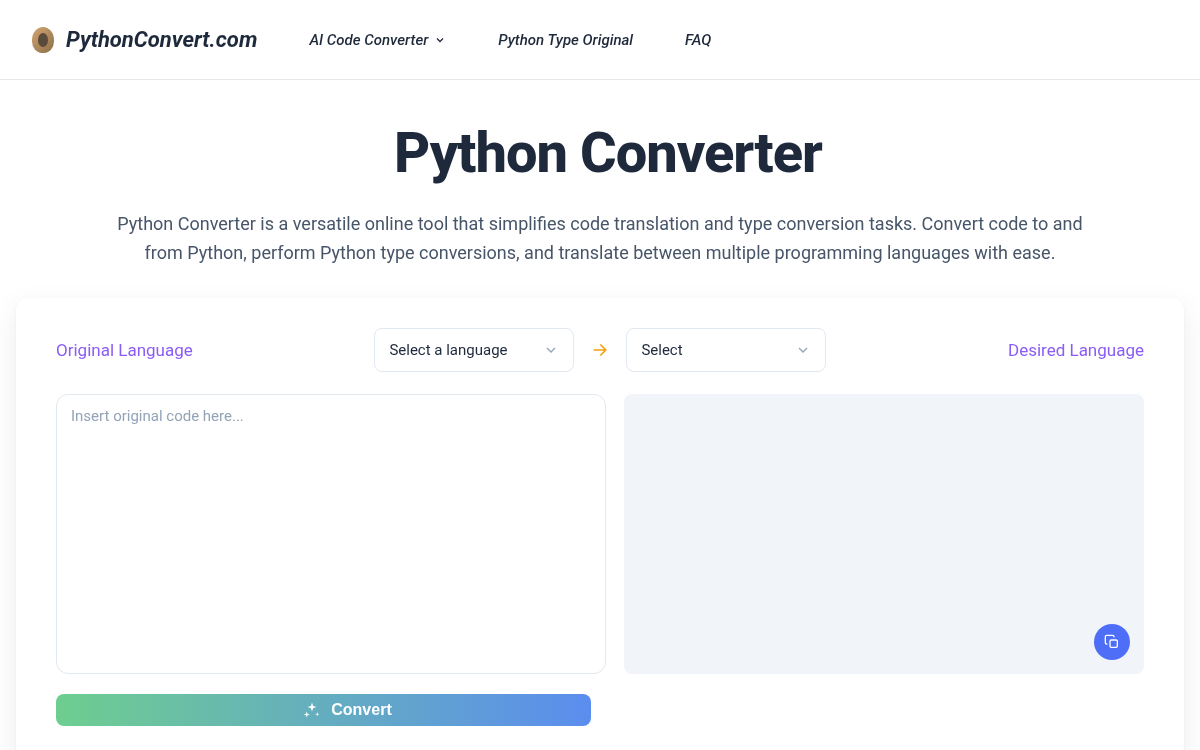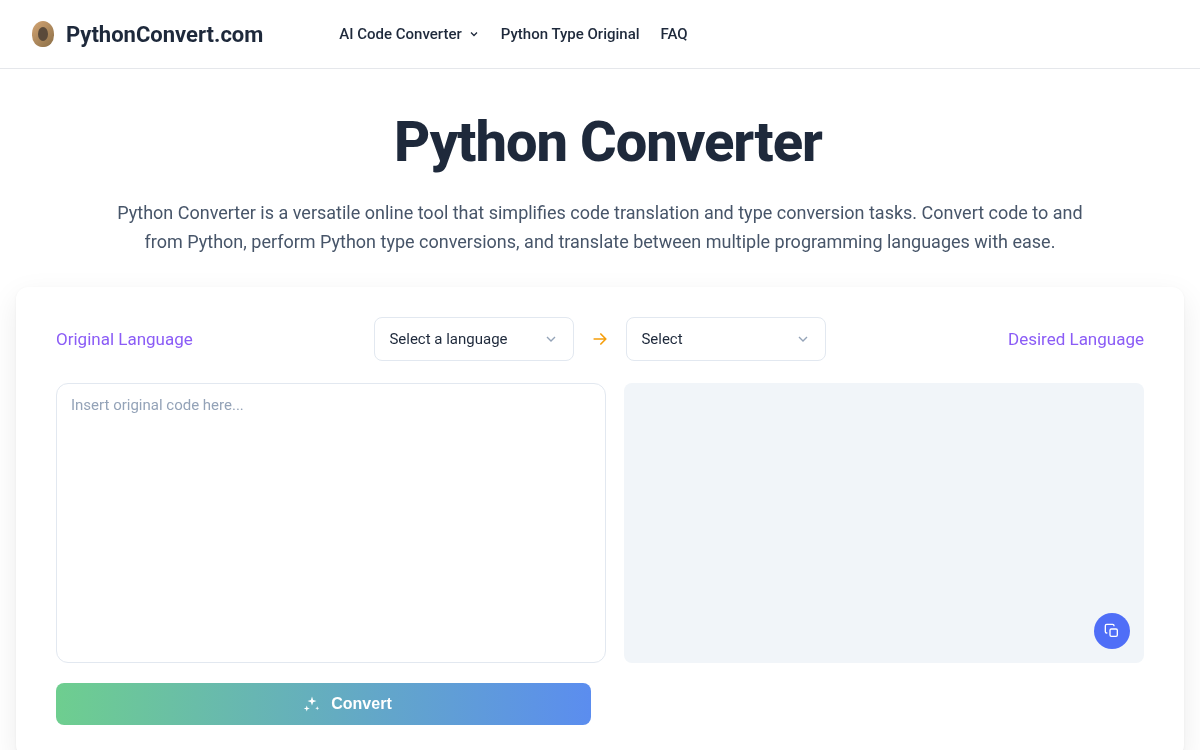--- a/index.html
+++ b/index.html
@@ -14,22 +14,23 @@
   color: #1e293b;
   width: 1200px;
   height: 750px;
   overflow: hidden;
 }
 
 .header {
   display: flex;
   align-items: center;
   padding: 8px 32px;
-  height: 69px;
+  height: 80px;
   border-bottom: 1px solid #e5e7eb;
+  font-style: italic;
 }
 
 .logo-area {
   display: flex;
   align-items: center;
   gap: 12px;
 }
 
 .logo-icon {
   width: 22px;
@@ -51,22 +52,22 @@
 }
 
 .site-title {
   font-size: 22px;
   font-weight: 700;
   color: #1e293b;
 }
 
 .nav {
   display: flex;
-  gap: 21px;
-  margin-left: 76px;
+  gap: 52px;
+  margin-left: 52px;
 }
 
 .nav-item {
   font-size: 15px;
   font-weight: 500;
   color: #1e293b;
   cursor: pointer;
   display: flex;
   align-items: center;
   gap: 6px;
@@ -195,21 +196,21 @@
   background: #4f6ef7;
   display: flex;
   align-items: center;
   justify-content: center;
   cursor: pointer;
   color: white;
 }
 
 .convert-btn {
   width: calc(50% - 9px);
-  height: 42px;
+  height: 32px;
   border-radius: 8px;
   background: linear-gradient(90deg, #6ece8f 0%, #5b8def 100%);
   color: #ffffff;
   font-size: 16px;
   font-weight: 600;
   border: none;
   cursor: pointer;
   display: flex;
   align-items: center;
   justify-content: center;

